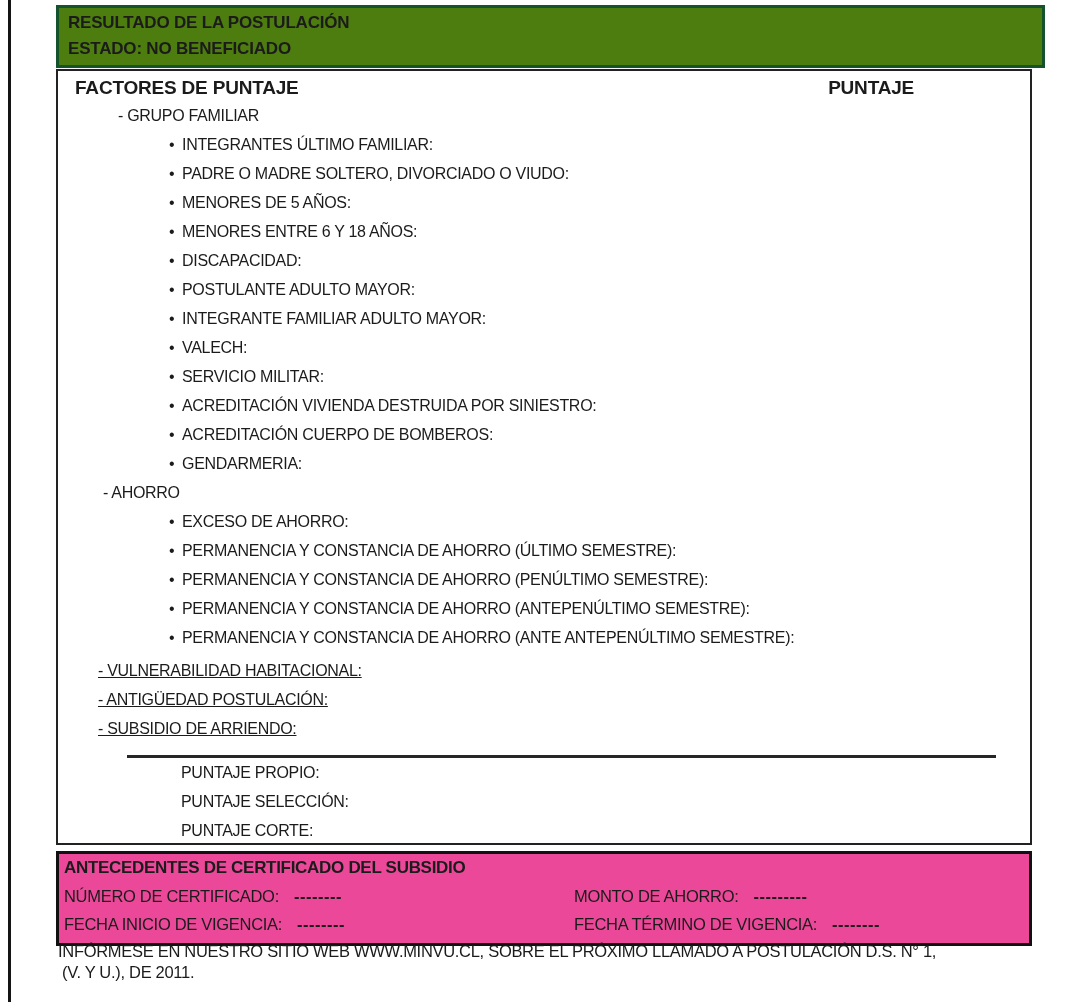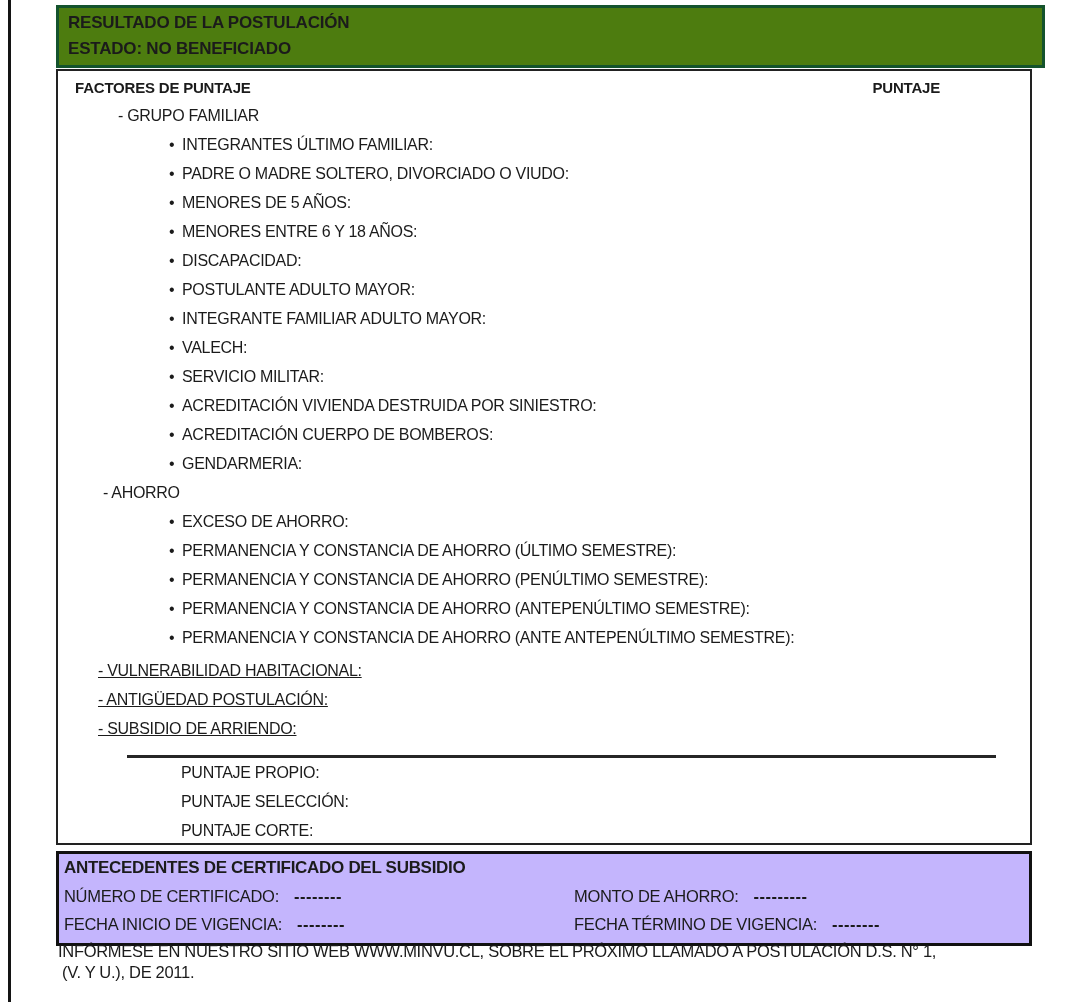--- a/index.html
+++ b/index.html
@@ -46,22 +46,22 @@
     left: 56px;
     top: 69px;
     width: 972px;
     height: 772px;
     border: 2px solid #222222;
     background: #fff;
   }
   .factors-header {
     display: flex;
     justify-content: space-between;
-    padding: 7px 90px 0 17px;
-    font-size: 15px;
+    padding: 7px 116px 0 17px;
+    font-size: 19px;
     font-weight: bold;
     line-height: 20px;
     letter-spacing: -0.2px;
   }
   .row {
     font-size: 16px;
     line-height: 29px;
     letter-spacing: -0.3px;
     white-space: nowrap;
   }
@@ -83,21 +83,21 @@
     border-top: 3px solid #262626;
   }
   .total-row { margin-left: 123px; }
   
   .cert-box {
     position: absolute;
     left: 56px;
     top: 851px;
     width: 970px;
     border: 3px solid #111111;
-    background: #c4b5fd;
+    background: #ec4899;
   }
   .cert-title {
     font-size: 17px;
     font-weight: bold;
     line-height: 24px;
     padding: 2px 6px 0 5px;
     letter-spacing: -0.3px;
     white-space: nowrap;
   }
   .cert-grid {

